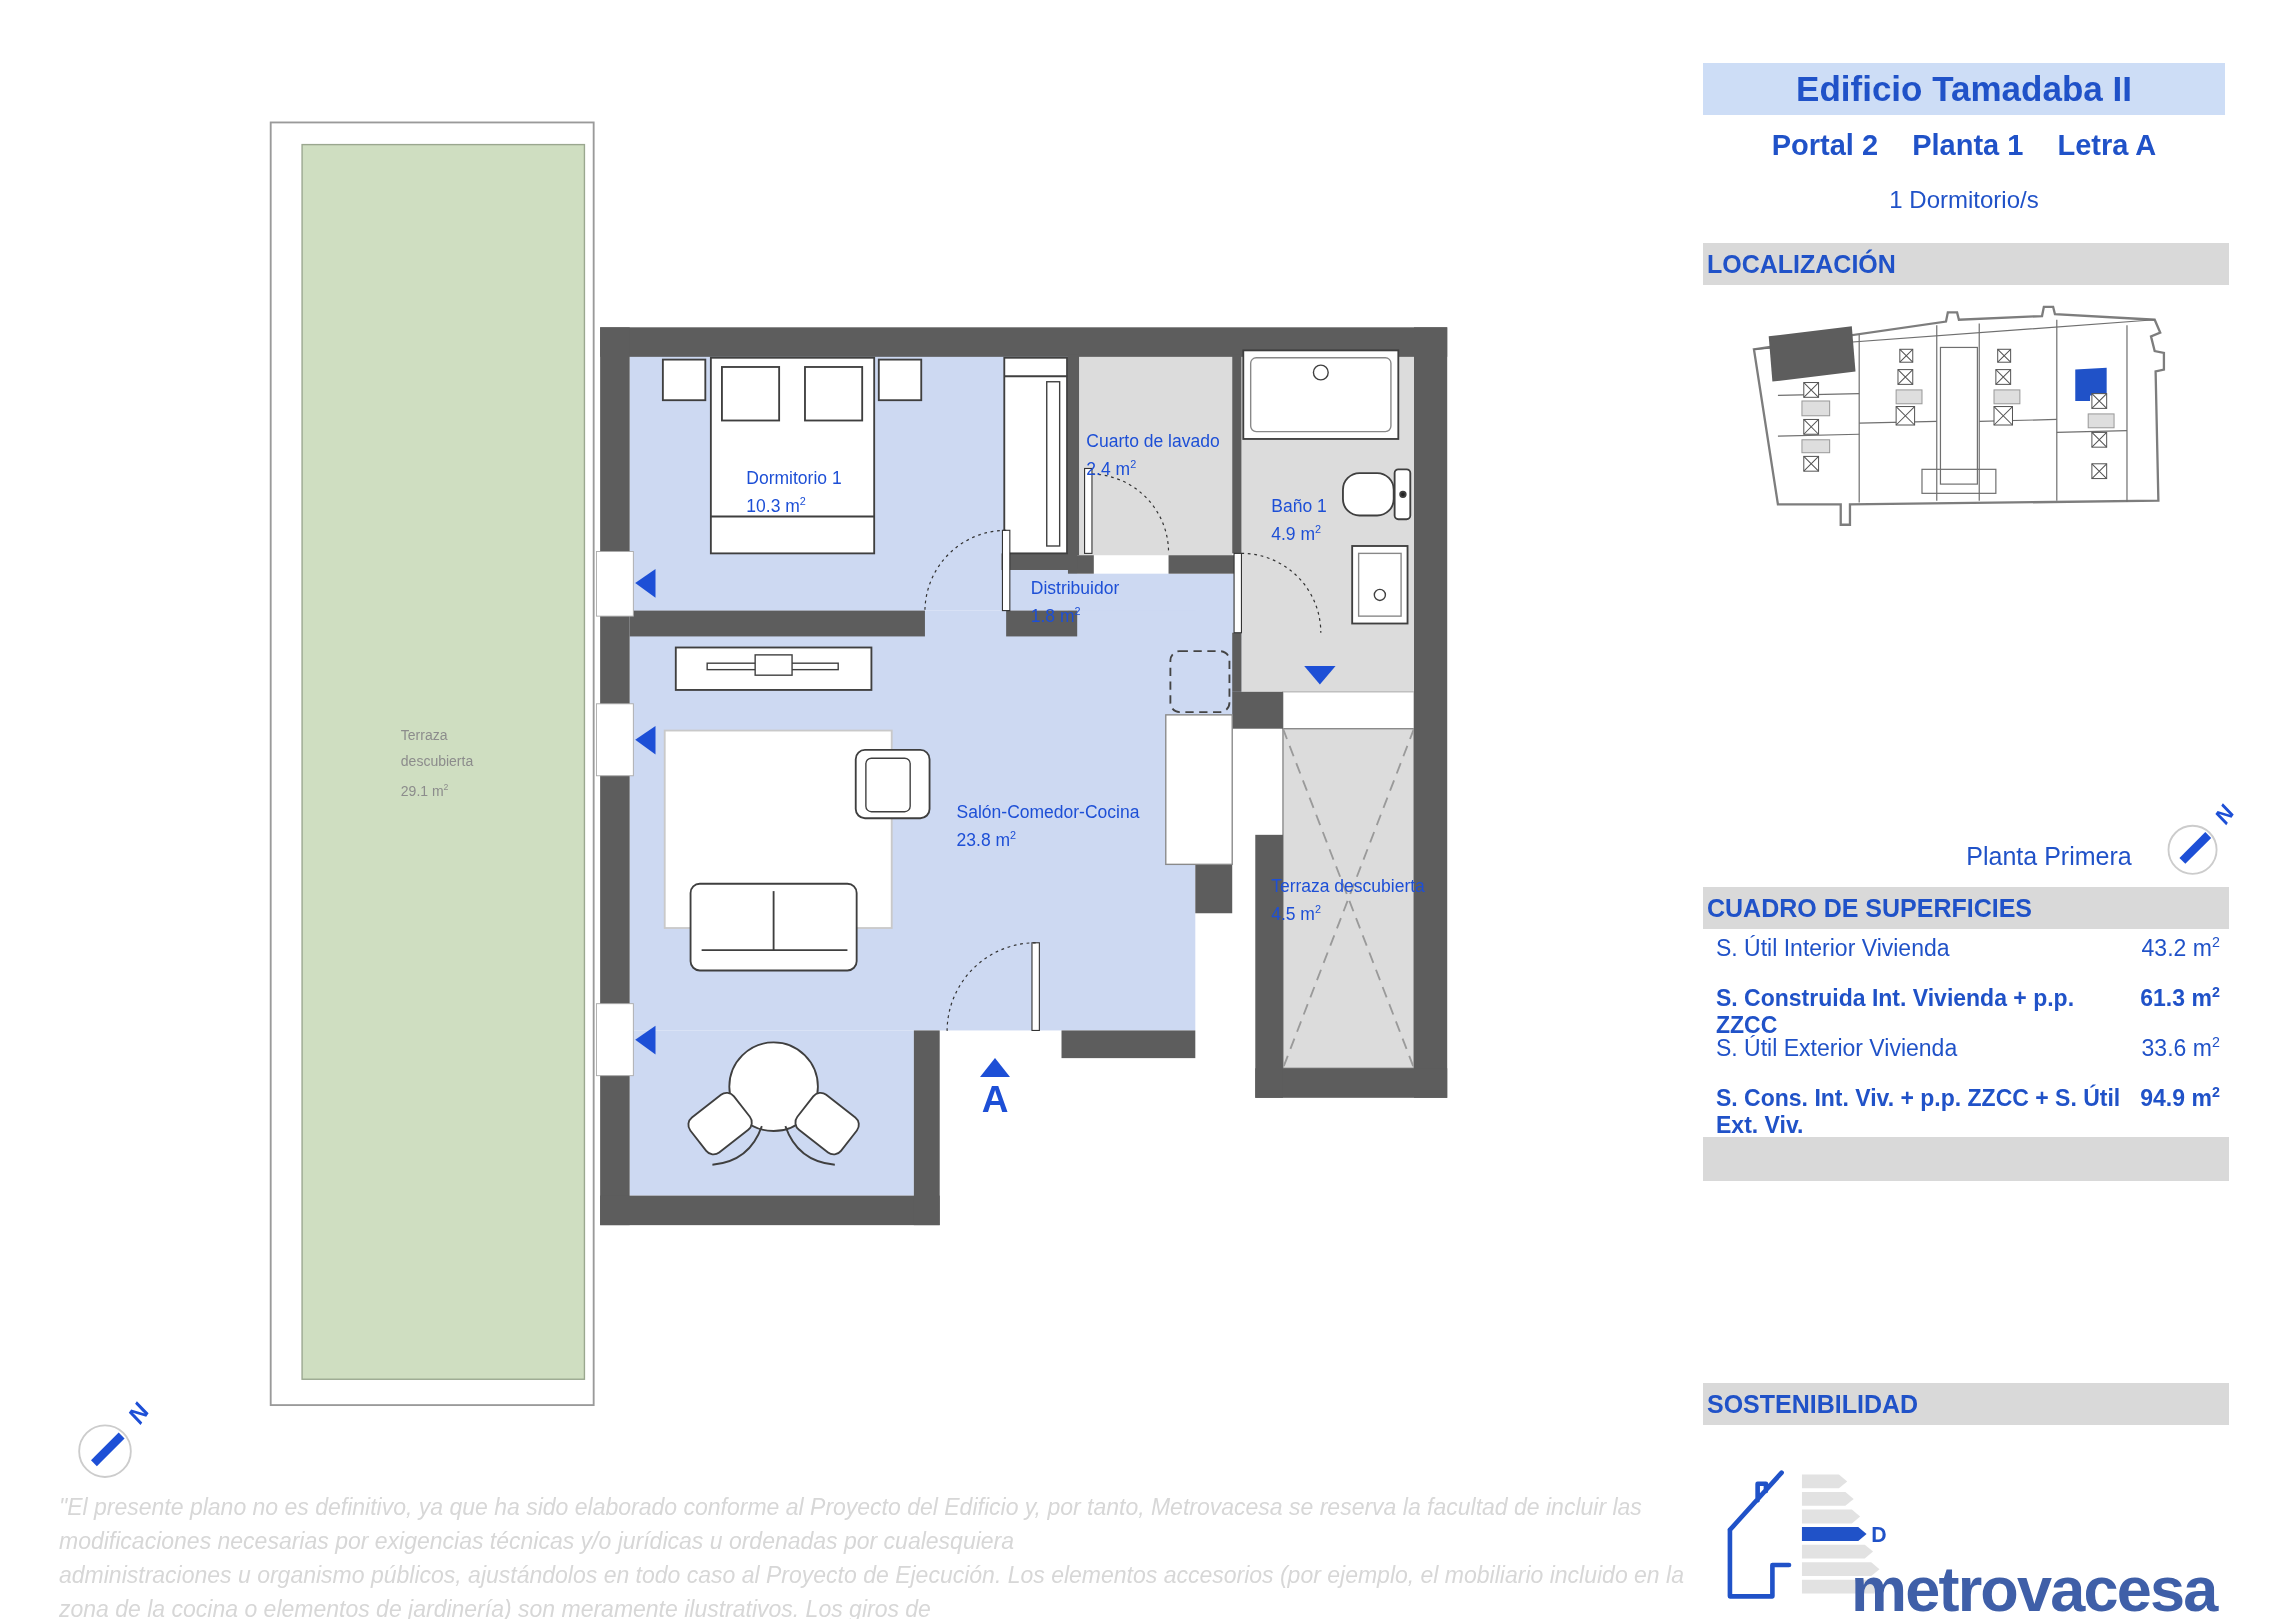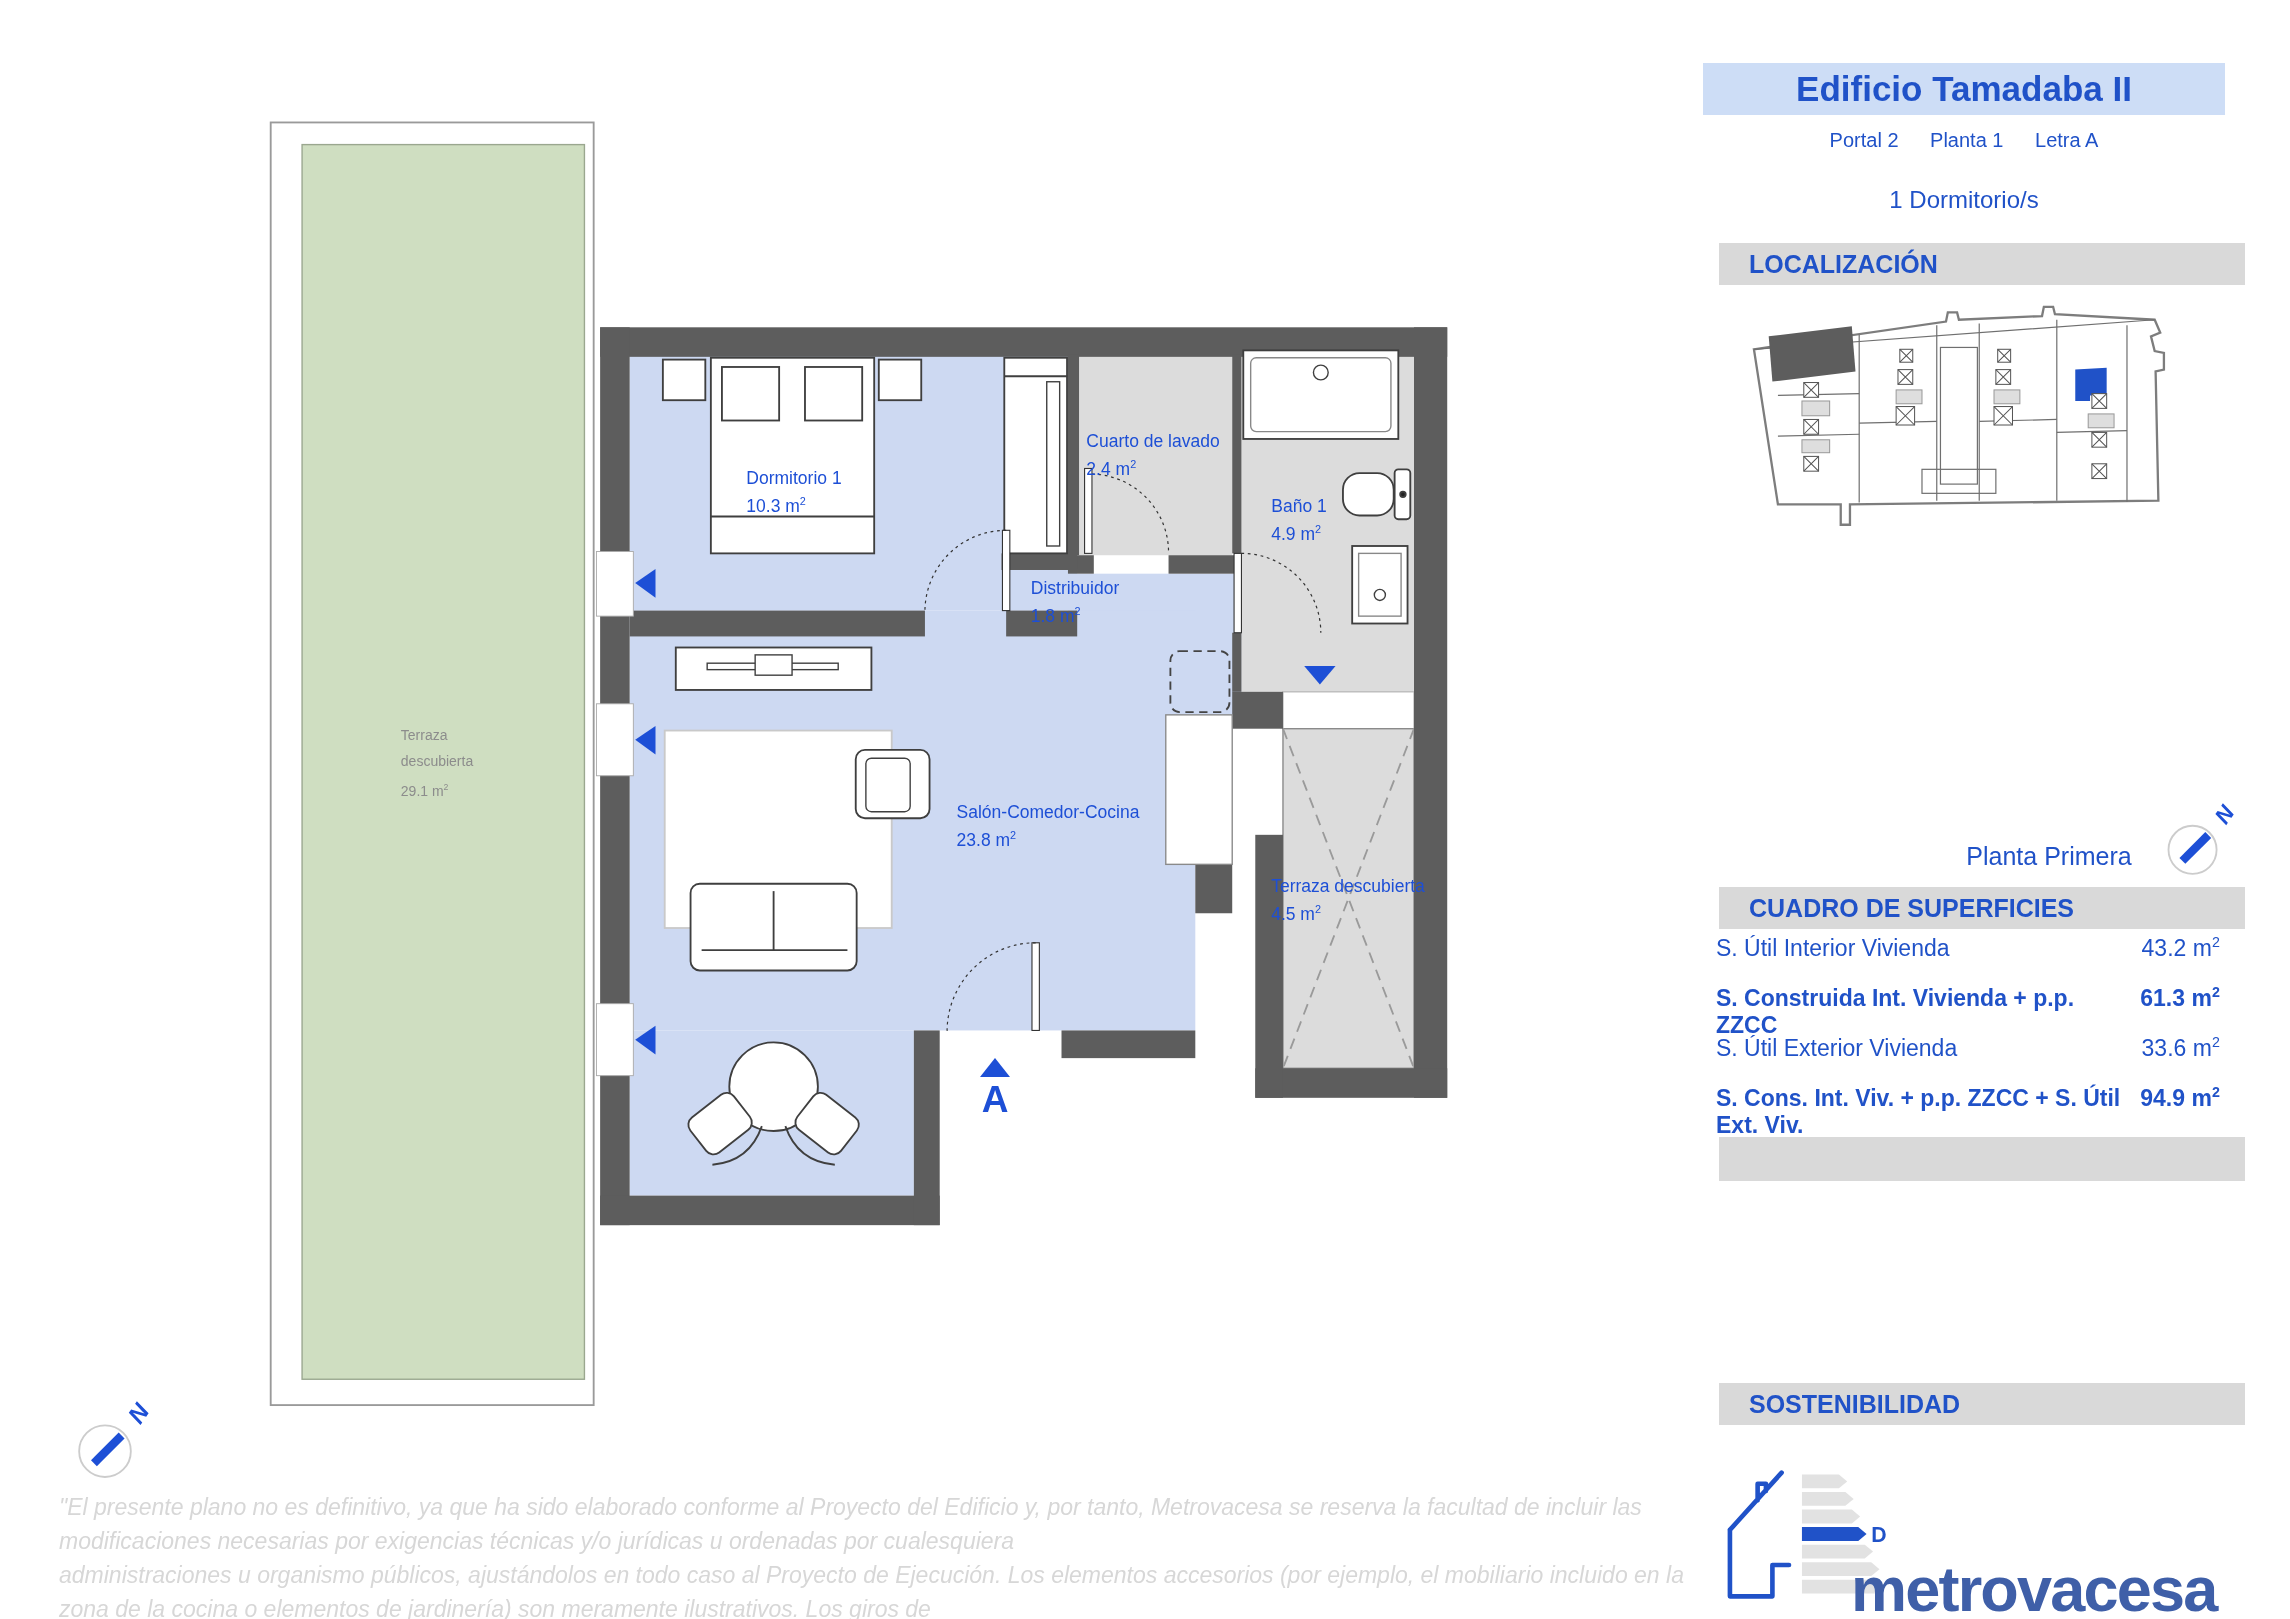--- a/index.html
+++ b/index.html
@@ -12,25 +12,25 @@
   html,body{background:#fff;}
   body{font-family:"Liberation Sans","DejaVu Sans",sans-serif;}
   #page{position:relative;width:2291px;height:1620px;background:#fff;overflow:hidden;}
   svg{display:block;}
   .abs{position:absolute;}
 
   
   .title-bar{left:1703px;top:63px;width:522px;height:52px;background:var(--title_bg);
     color:var(--accent);font-size:35px;font-weight:bold;text-align:center;line-height:52px;}
   .unit-line{left:1703px;top:129px;width:522px;text-align:center;color:var(--accent);
-    font-size:20px;font-weight:normal;}
+    font-size:29px;font-weight:bold;}
   .unit-line span{margin:0 13px;}
   .bedrooms-line{left:1703px;top:186px;width:522px;text-align:center;color:var(--accent);font-size:24px;}
   .section-bar{left:1703px;width:526px;height:42px;background:var(--bar_bg);color:var(--accent);
-    font-size:25px;font-weight:bold;line-height:42px;padding-left:30px;margin-left:16px;}
+    font-size:25px;font-weight:bold;line-height:42px;padding-left:4px;}
   .bar-localizacion{top:243px;}
   .bar-cuadro{top:887px;}
   .bar-empty{top:1137px;height:44px;}
   .bar-sostenibilidad{top:1383px;}
   .planta-label{left:1938px;top:842px;width:222px;text-align:center;color:var(--accent);font-size:25px;}
 
   .sup-rows{left:1703px;top:934px;width:526px;}
   .sup-row{display:flex;justify-content:space-between;align-items:baseline;height:50px;
     color:var(--accent);font-size:23px;padding:0 9.2px 0 13px;}
   .sup-row.bold{font-weight:bold;}

